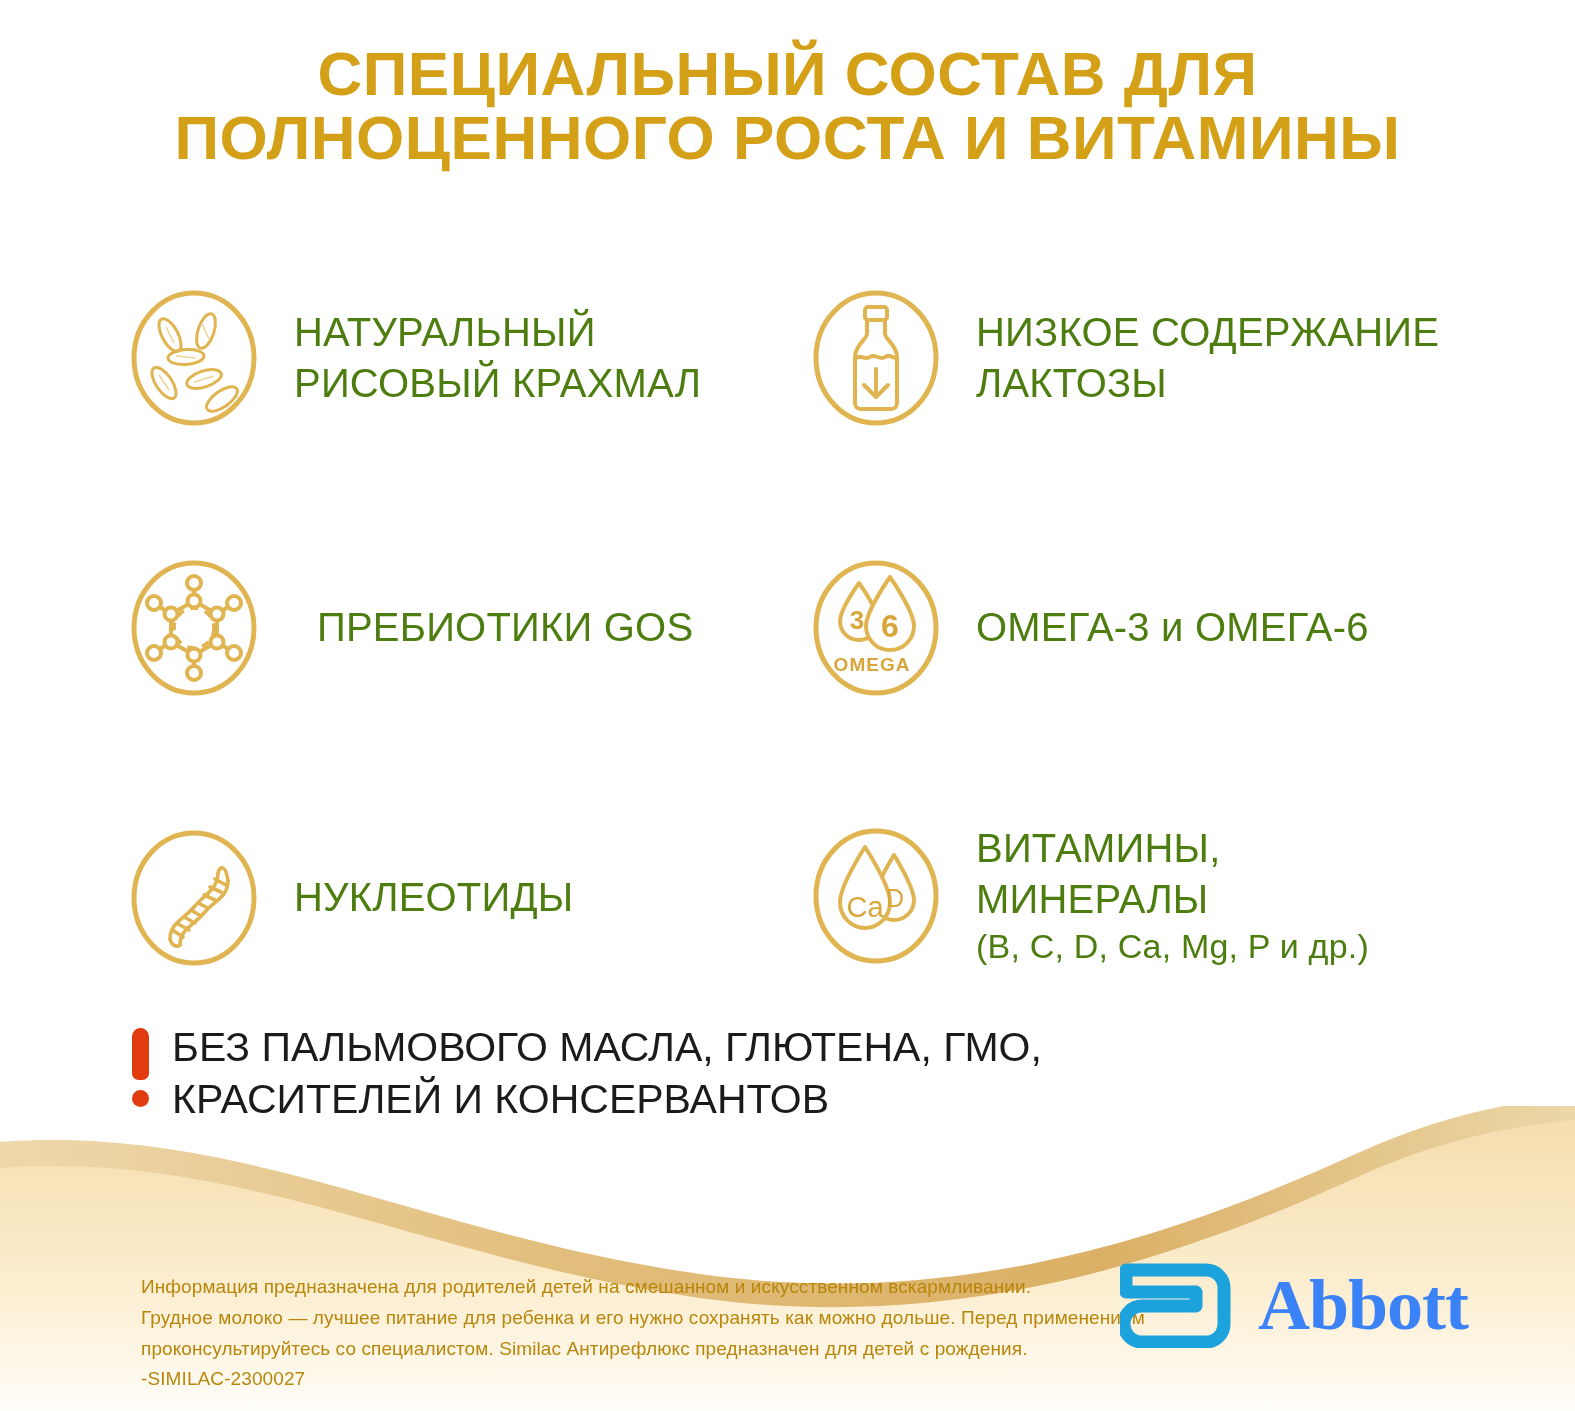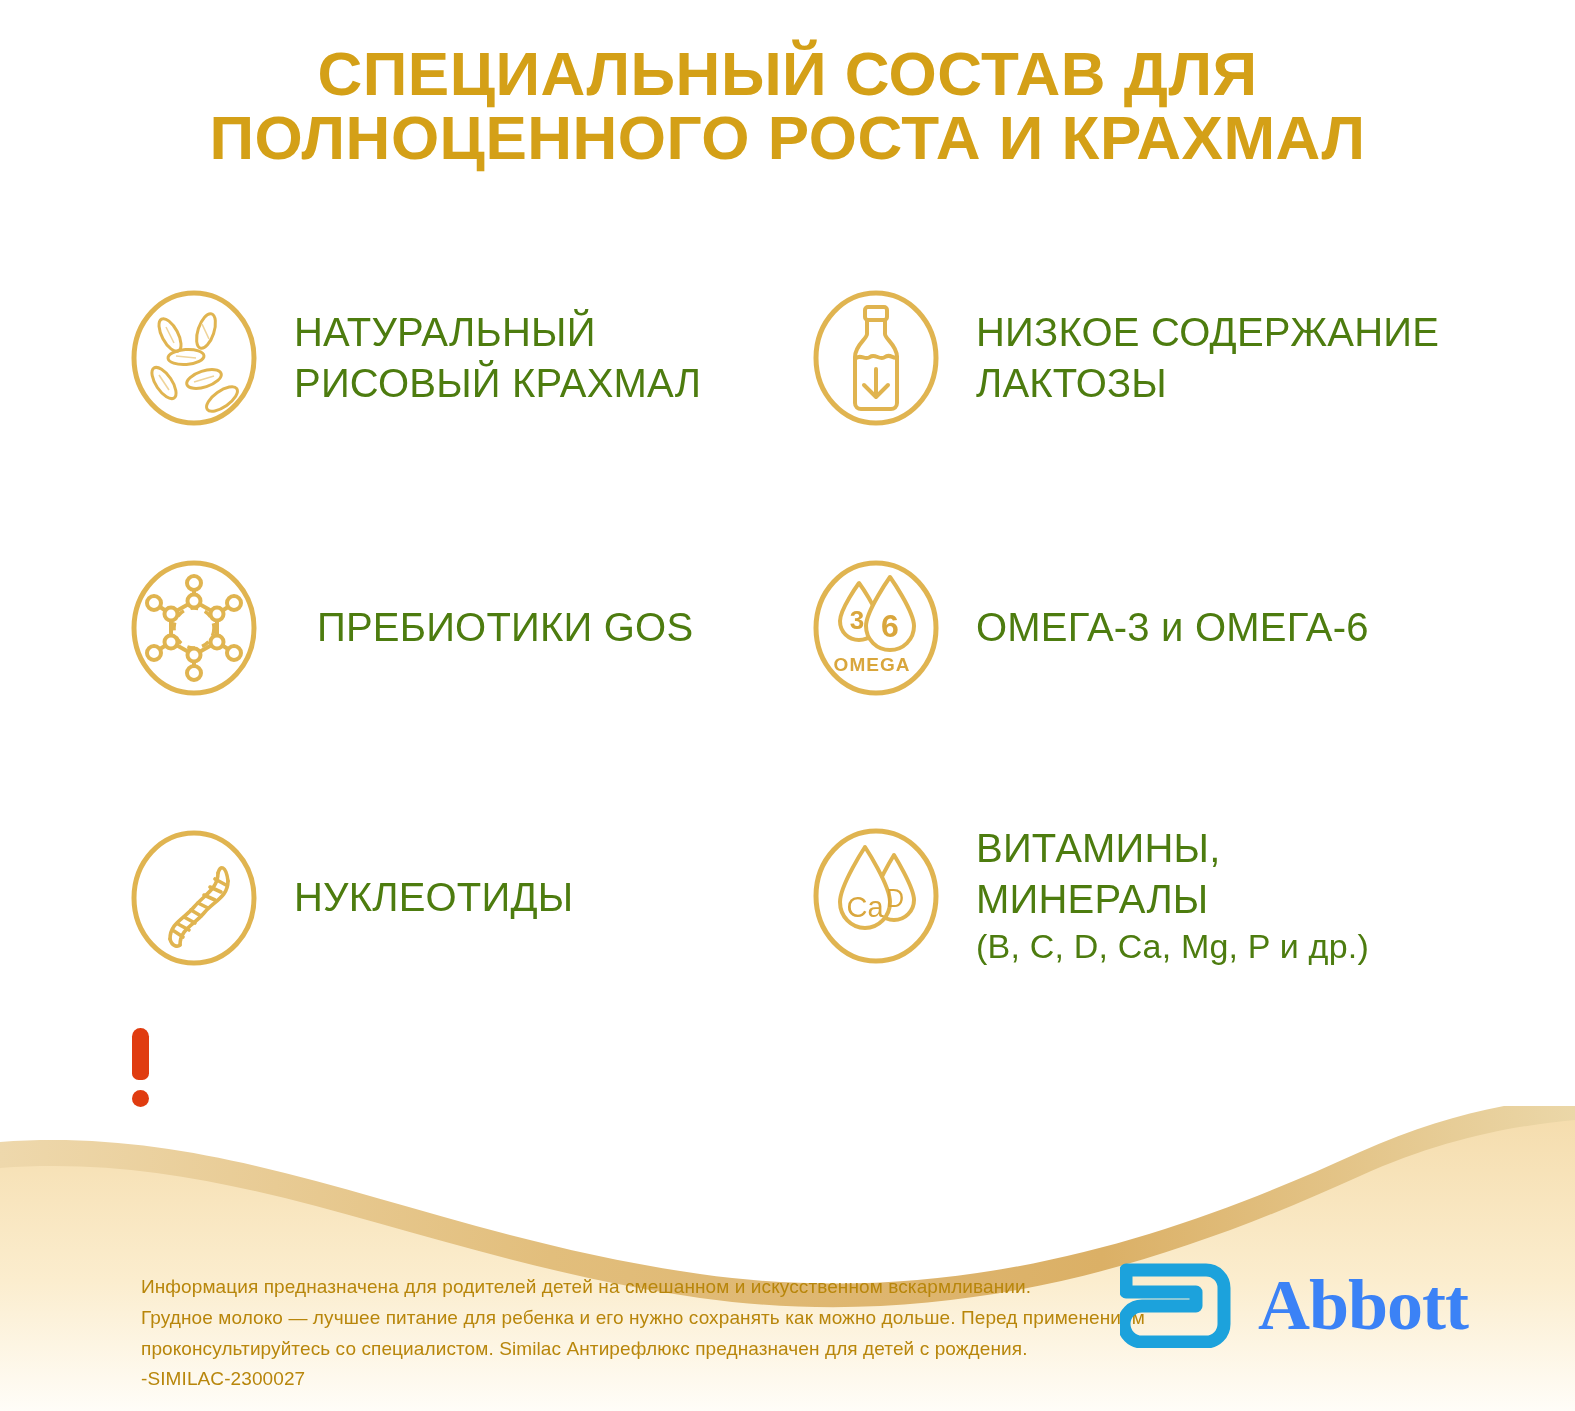--- a/index.html
+++ b/index.html
@@ -137,21 +137,21 @@
     color:#3b82f6;
     letter-spacing:-1px;
     line-height:1;
   }
 </style>
 </head>
 <body>
 
 <div class="title-block">
   <div class="title-line l1">СПЕЦИАЛЬНЫЙ СОСТАВ ДЛЯ</div>
-  <div class="title-line l2">ПОЛНОЦЕННОГО РОСТА И КРАХМАЛ</div>
+  <div class="title-line l2">ПОЛНОЦЕННОГО РОСТА И ВИТАМИНЫ</div>
 </div>
 
 <div class="grid">
 
   <div class="cell c0">
     <div class="icon-wrap">
       <svg viewBox="0 0 132 142">
         <ellipse cx="66" cy="71" rx="60" ry="65" fill="none" stroke="#E0B450" stroke-width="5"></ellipse>
         <g fill="none" stroke="#E0B450" stroke-width="3">
           <ellipse cx="42" cy="48" rx="8" ry="18" transform="rotate(-28 42 48)"></ellipse>
@@ -293,20 +293,24 @@
       <div>МИНЕРАЛЫ</div>
       <div class="sub">(B, C, D, Ca, Mg, P и др.)</div>
     </div>
   </div>
 </div>
 
 <div class="warn">
   <div class="bang">
     <div class="stem"></div>
     <div class="dot"></div>
+  </div>
+  <div class="warn-text">
+    <div>БЕЗ ПАЛЬМОВОГО МАСЛА, ГЛЮТЕНА, ГМО,</div>
+    <div>КРАСИТЕЛЕЙ И КОНСЕРВАНТОВ</div>
   </div>
 </div>
 
 <div class="footer">
   <svg class="wave" viewBox="0 0 1575 305" preserveAspectRatio="none">
     <defs>
       <linearGradient id="bgGrad" x1="0" y1="0" x2="0" y2="1">
         <stop offset="0%" stop-color="#F5DDAE"></stop>
         <stop offset="55%" stop-color="#FBEDCE"></stop>
         <stop offset="100%" stop-color="#FFFDF8"></stop>

